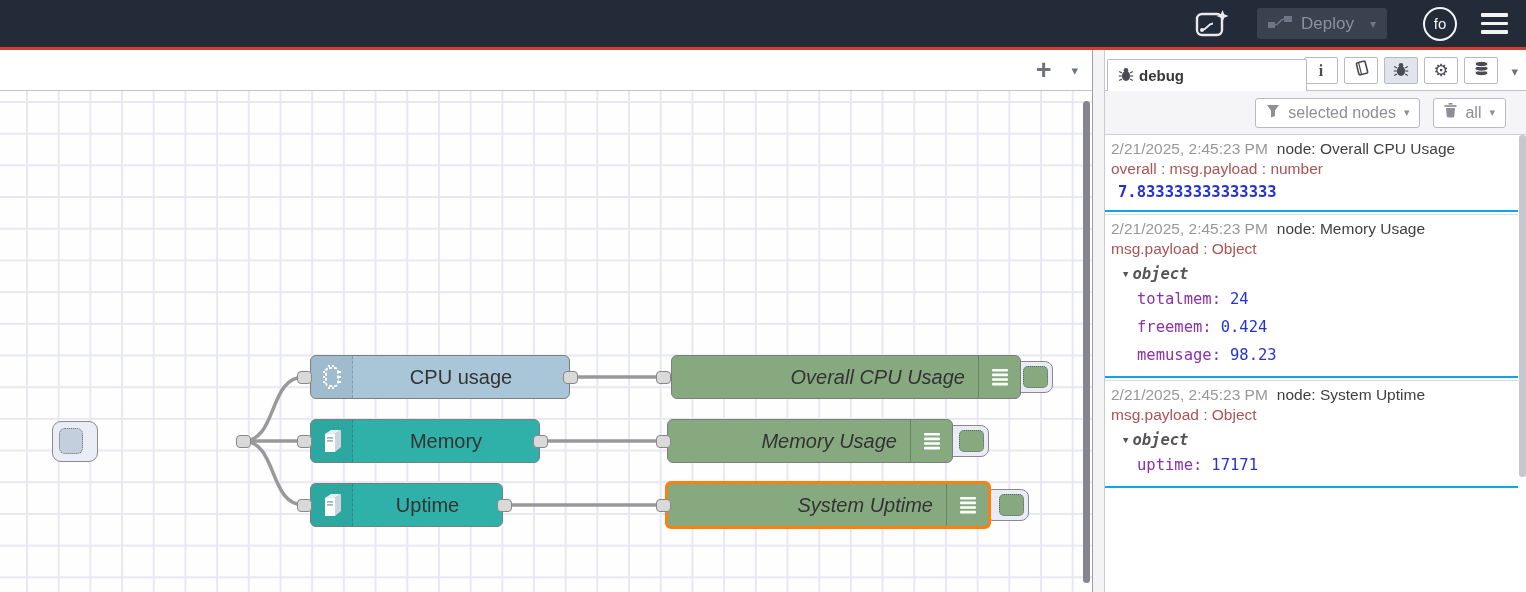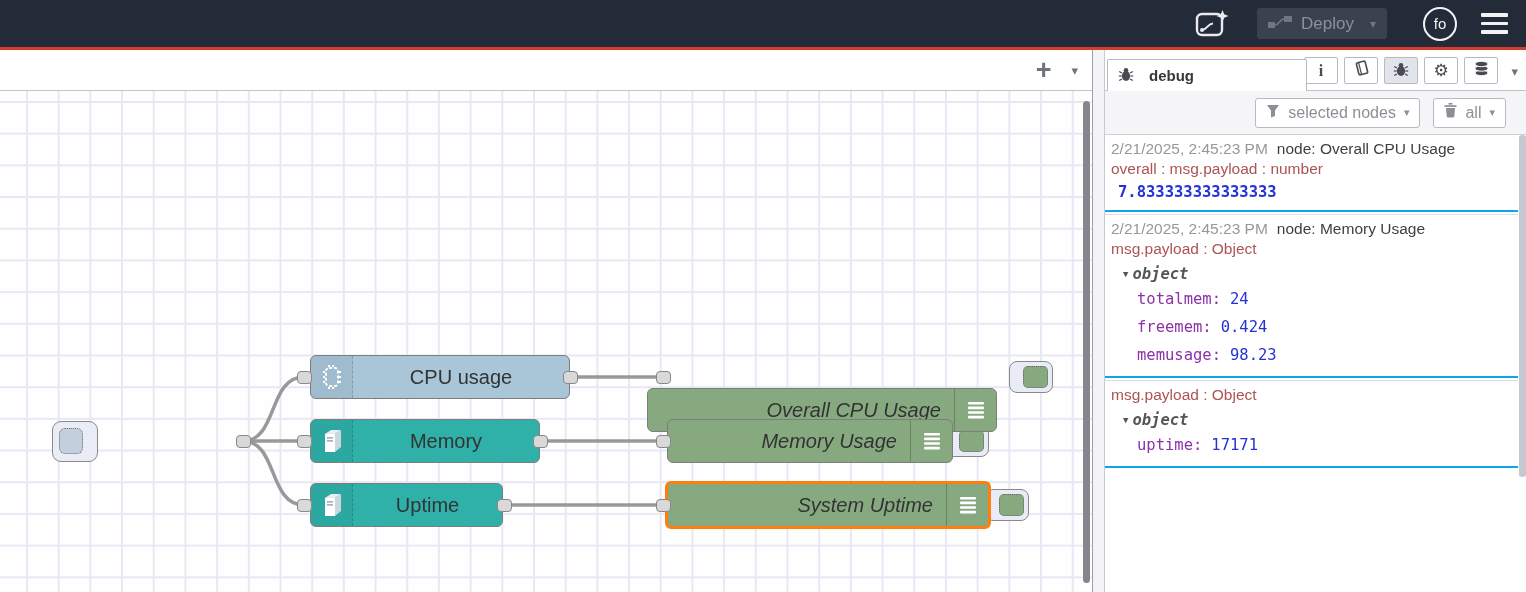--- a/index.html
+++ b/index.html
@@ -48,21 +48,21 @@
               justify-content:center; background:rgba(0,0,0,0.05);
               border-right:1px dashed rgba(0,0,0,0.18); border-radius:5px 0 0 5px; }
   .icon-sec.right { border-right:none; border-left:1.5px solid rgba(0,0,0,0.22);
                     border-radius:0 5px 5px 0; background:transparent; }
   .nlabel { flex:1; text-align:center; }
   .nlabel.rt { text-align:right; padding-right:13px; font-style:italic; }
   .n-inject { left:92px; top:328px; width:156px; background:#a6bbcf; }
   .n-cpu    { left:310px; top:264px; width:260px; background:#a9c6d8; }
   .n-memory { left:310px; top:328px; width:230px; background:#2fb1a9; }
   .n-uptime { left:310px; top:392px; width:193px; background:#2fb1a9; }
-  .n-overall { left:647px; top:264px; width:350px; background:#87a980;margin-top:33px; }
+  .n-overall { left:671px; top:264px; width:350px; background:#87a980; }
   .n-musage  { left:667px; top:328px; width:286px; background:#87a980; }
   .n-suptime { left:665px; top:390px; width:326px; height:48px; background:#87a980;
                border:3px solid #ff7f0e; }
 
   .port { position:absolute; width:15px; height:13px; background:#d9d9d9;
           border:1.5px solid #888; border-radius:4px; z-index:3; cursor:crosshair; }
 
   .inject-btn-outer { position:absolute; left:52px; top:330px; width:46px; height:41px;
                       background:#eaecf6; border:1.5px solid #8a8a8a; border-radius:9px;
                       z-index:1; cursor:pointer; }
@@ -84,21 +84,21 @@
   
   .divider { width:13px; background:#f4f4f7; border-left:1px solid #9fa0a6;
              border-right:1px solid #c9c9d1; flex:none; }
 
   
   .sidebar { flex:1; background:#fff; display:flex; flex-direction:column; min-width:0; }
   .sb-top { height:41px; background:#fff; border-bottom:1px solid #c3c3cc;
             position:relative; flex:none; }
   .sb-tab { position:absolute; left:2px; bottom:-1px; height:32px; width:200px;
             background:#fff; border:1px solid #b9b9c1; border-bottom:none;
-            border-radius:2px 2px 0 0; display:flex; align-items:center; gap:15px;
+            border-radius:2px 2px 0 0; display:flex; align-items:center; gap:5px;
             padding-left:10px; cursor:pointer; z-index:2; }
   .sb-tab-label { font-size:15px; font-weight:bold; color:#383838; }
   .sb-iconrow { position:absolute; right:28px; bottom:6px; display:flex; gap:6px; }
   .sb-iconbtn { width:34px; height:27px; background:#fff; border:1px solid #b9b9c1;
                 border-radius:2px; display:flex; align-items:center; justify-content:center;
                 cursor:pointer; }
   .sb-iconbtn.active { background:#e2e4ec; }
   .info-glyph { font-family:"Liberation Serif", serif; font-weight:bold; font-size:16px;
                 color:#4a4a52; }
   .gear-glyph { font-size:17px; color:#4a4a52; line-height:1; }
@@ -413,20 +413,23 @@
           </div>
           <div class="kv-row">
             <span class="dkey">freemem</span><span class="dval">0.424</span>
           </div>
           <div class="kv-row">
             <span class="dkey">memusage</span><span class="dval">98.23</span>
           </div>
         </div>
 
         <div class="dmsg">
+          <div class="meta-row">
+            <span class="ts">2/21/2025, 2:45:23 PM</span><span class="nodename">node: System Uptime</span>
+          </div>
           <div class="path-row">msg.payload : Object</div>
           <div class="obj-row">
             <span class="tri">▼</span><span class="obj-word">object</span>
           </div>
           <div class="kv-row">
             <span class="dkey">uptime</span><span class="dval">17171</span>
           </div>
         </div>
 
         <div class="sb-scroll"></div>

